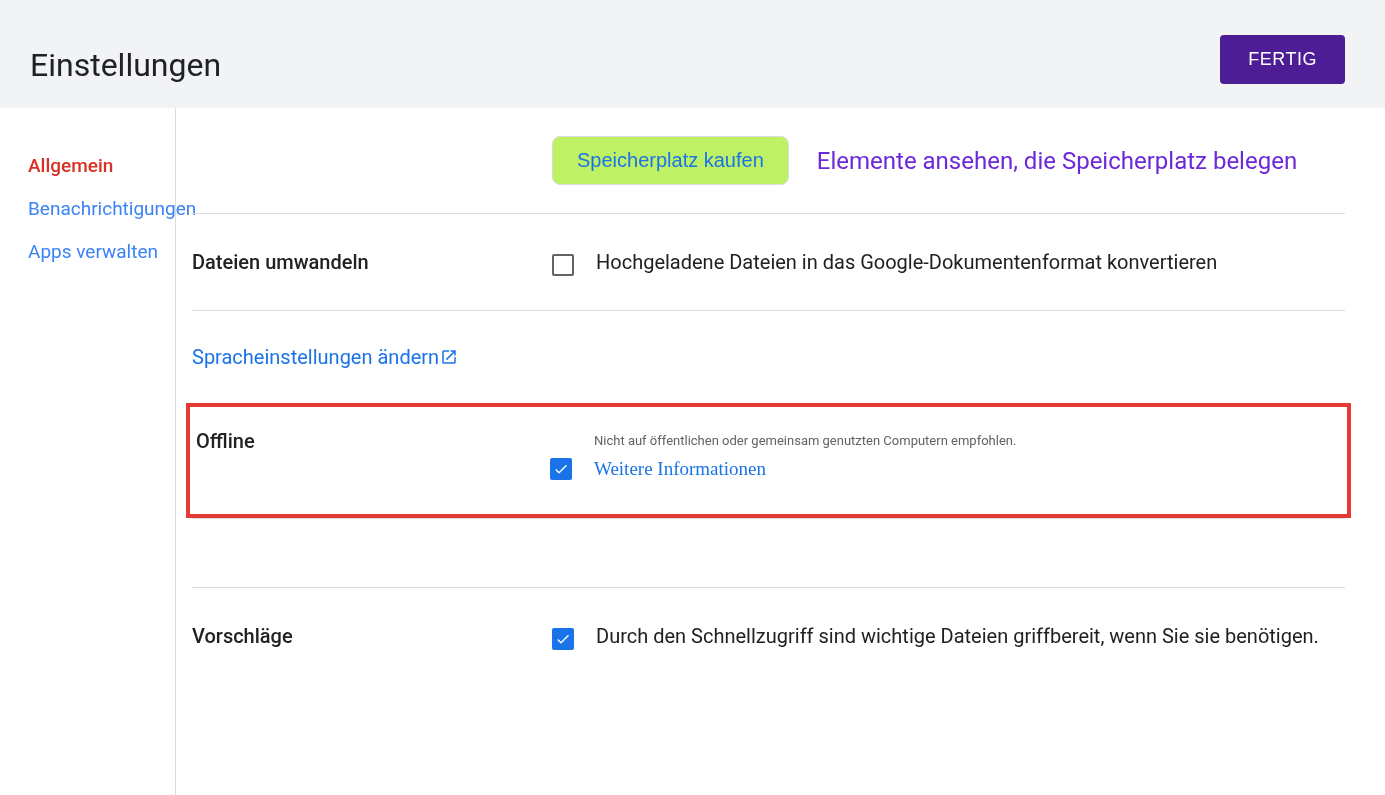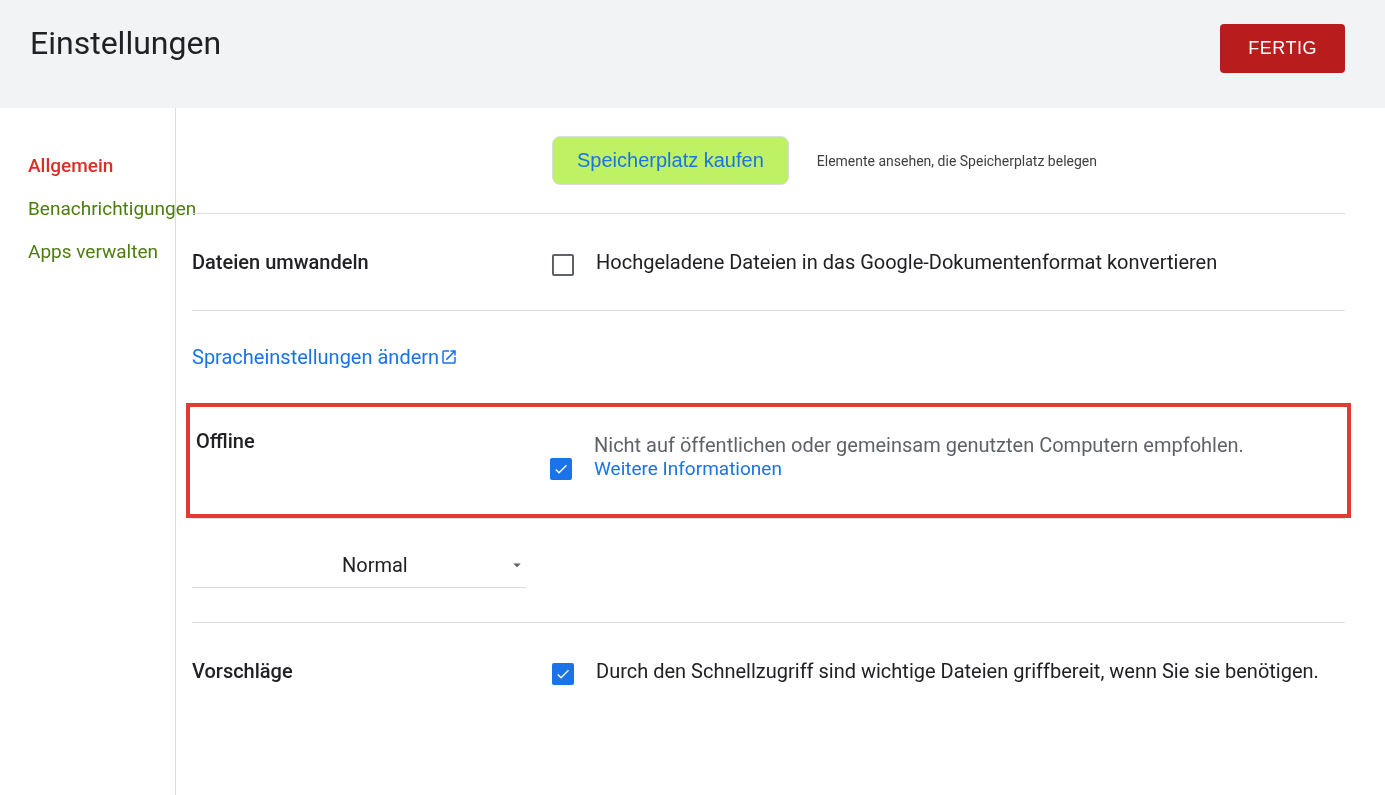--- a/index.html
+++ b/index.html
@@ -8,32 +8,32 @@
     background: #fff;
     color: #202124;
     font-size: 18px;
     width: 1385px;
     height: 795px;
     overflow: hidden;
   }
   .header {
     display: flex;
     justify-content: space-between;
-    align-items: flex-start;
+    align-items: flex-end;
     padding: 24px 40px 24px 30px;
     background: #f1f3f4;
     height: 108px;
   }
   .header-title {
     font-size: 32px;
     font-weight: 400;
     color: #202124;
   }
   .done-button {
-    background: #b91c1c;
+    background: #4c1d95;
     color: #fff;
     border: none;
     padding: 14px 28px;
     font-size: 18px;
     font-weight: 500;
     letter-spacing: 0.5px;
     border-radius: 4px;
     cursor: pointer;
   }
   .body-wrap {
@@ -42,21 +42,21 @@
   }
   .sidebar {
     width: 176px;
     border-right: 1px solid #dadce0;
     padding: 36px 0 0 0;
     flex-shrink: 0;
   }
   .sidebar-item {
     padding: 10px 0 10px 28px;
     font-size: 19px;
-    color: #4d7c0f;
+    color: #3b82f6;
     cursor: pointer;
   }
   .sidebar-item.active {
     color: #d93025;
     font-weight: 500;
   }
   .main {
     flex: 1;
     overflow-y: auto;
     padding: 0 40px 0 16px;
@@ -72,22 +72,22 @@
     background: #bef264;
     border: 1px solid #dadce0;
     color: #1a73e8;
     font-size: 20px;
     padding: 12px 24px;
     border-radius: 8px;
     cursor: pointer;
     font-weight: 500;
   }
   .link {
-    color: #404040;
-    font-size: 14px;
+    color: #6d28d9;
+    font-size: 24px;
     cursor: pointer;
   }
   .section {
     display: flex;
     padding: 34px 0;
     border-top: 1px solid #dadce0;
   }
   .section-label {
     width: 360px;
     flex-shrink: 0;
@@ -120,29 +120,30 @@
   }
   .checkbox.checked svg { display: block; }
   .checkbox svg { display: none; width: 16px; height: 16px; }
   .check-text {
     font-size: 20px;
     line-height: 1.4;
     color: #202124;
   }
   .hint {
     color: #5f6368;
-    font-size: 20px;
+    font-size: 13px;
     margin-top: 6px;
   }
   .link-sm {
     color: #1a73e8;
     font-size: 19px;
     cursor: pointer;
-    margin-top: 0;
+    margin-top: 10px;
     display: inline-block;
+    font-family: Liberation Serif, serif;
   }
   .ext-link {
     color: #1a73e8;
     font-size: 20px;
     cursor: pointer;
     display: inline-flex;
     align-items: center;
     gap: 1px;
   }
   .ext-icon {
@@ -234,28 +235,20 @@
           </div>
           <div>
             <div class="hint">Nicht auf öffentlichen oder gemeinsam genutzten Computern empfohlen.</div>
             <span class="link-sm">Weitere Informationen</span>
           </div>
         </div>
       </div>
     </div>
 
     <div class="section" style="border-top:1px solid #dadce0;">
-      <div class="section-content">
-        <div class="select-wrap">
-          <span class="select-value">Normal</span>
-          <svg class="dropdown-icon" viewBox="0 0 24 24">
-              <path d="M7 10l5 5 5-5z"></path>
-            </svg>
-        </div>
-      </div>
     </div>
 
     <div class="section">
       <div class="section-label">Vorschläge</div>
       <div class="section-content">
         <div class="checkbox checked">
           <svg viewBox="0 0 24 24">
               <path fill="#fff" d="M9 16.17 4.83 12l-1.42 1.41L9 19 21 7l-1.41-1.41z"></path>
             </svg>
         </div>

